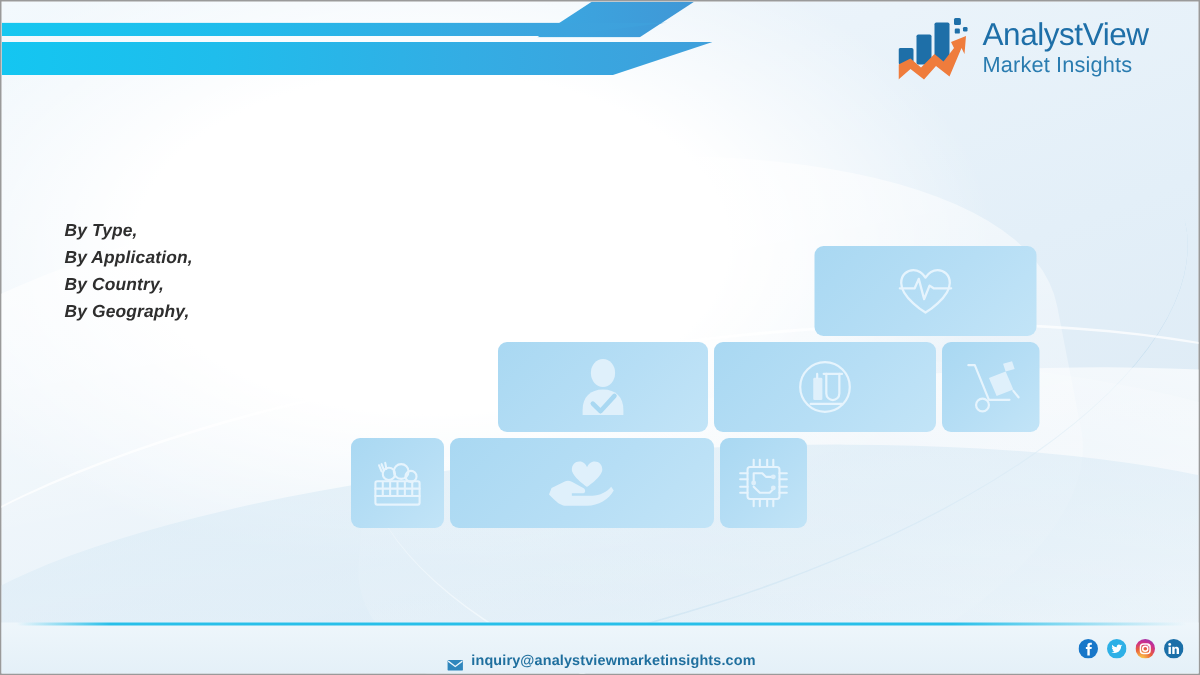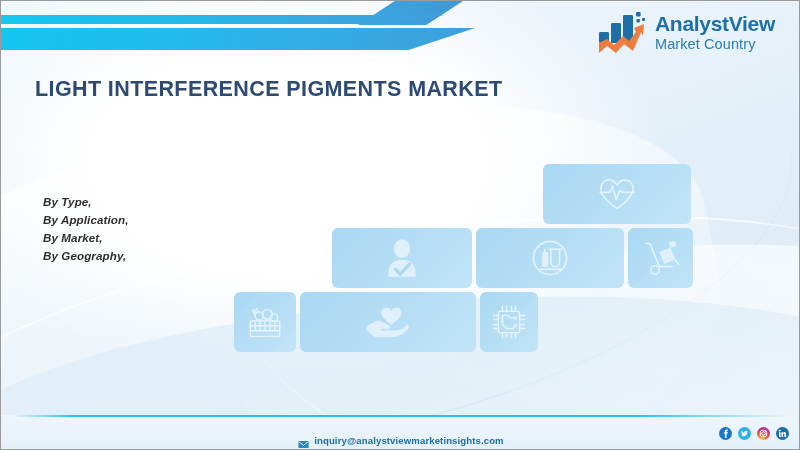--- a/index.html
+++ b/index.html
@@ -86,42 +86,42 @@
 
   
   .logo{
     position:absolute;right:8px;top:3px;width:192px;height:56px;
     display:flex;align-items:center;gap:6px;
     background:rgba(255,255,255,.0);
   }
   .logo-mark{width:50px;height:44px;flex:0 0 auto;}
   .logo-text{display:flex;flex-direction:column;line-height:1;}
   .logo-l1{
-    font-size:21px;font-weight:bold;color:#1e6fa8;letter-spacing:-.3px;
+    font-size:21px;font-weight:normal;color:#1e6fa8;letter-spacing:-.3px;
   }
   .logo-l2{
     font-size:14.5px;color:#2a7cb0;margin-top:3px;letter-spacing:.1px;
   }
 
   
   .title{
     position:absolute;left:34px;top:76px;
     font-size:21.5px;font-weight:bold;color:#2c4a72;
     letter-spacing:.4px;
   }
   .subtitle{
     position:absolute;left:34px;top:118px;
     font-size:13.6px;font-weight:bold;color:#2c4a72;
     letter-spacing:.1px;white-space:nowrap;
   }
   .subtitle .updated{color:#c0561b;}
 
   .segments{
     position:absolute;left:42px;top:146px;
-    display:flex;flex-direction:column;gap:5px;margin-top:48px;
+    display:flex;flex-direction:column;gap:5px;
   }
   .segments div{
     font-size:11.6px;font-style:italic;font-weight:bold;color:#2e2e2e;
     letter-spacing:.1px;
   }
 
   
   .tile{
     position:absolute;border-radius:6px;
     background:linear-gradient(135deg,#a9d8f2 0%, #b6def5 55%, #c2e4f7 100%);
@@ -181,31 +181,30 @@
         <rect x="12" y="13" width="10" height="20" rx="1.2" fill="#1e6fa8"></rect>
         <rect x="24" y="5" width="10" height="28" rx="1.2" fill="#1e6fa8"></rect>
         <rect x="37" y="2" width="4.6" height="4.6" rx="1" fill="#1e6fa8"></rect>
         <rect x="37.5" y="9" width="3.4" height="3.4" rx="0.8" fill="#1e6fa8"></rect>
         <rect x="43" y="8" width="3" height="3" rx="0.8" fill="#1e6fa8"></rect>
         <path d="M0 33 L0 43 L8 36 L17 43 L25 34 L34 41 L42 22 L44 26 L45 14 L35 18 L37 22 L30 31 L24 26 L15 35 L8 29 Z" fill="#ef7c3c"></path>
       </svg>
     </span>
     <span class="logo-text">
       <span class="logo-l1">AnalystView</span>
-      <span class="logo-l2">Market Country</span>
-    </span>
-  </div>
-
-  <div class="title">LIGHT INTERFERENCE PIGMENTS MARKET</div>
+      <span class="logo-l2">Market Insights</span>
+    </span>
+  </div>
+
 
 
   <div class="segments">
     <div>By Type,</div>
     <div>By Application,</div>
-    <div>By Market,</div>
+    <div>By Country,</div>
     <div>By Geography,</div>
   </div>
 
   <div class="tile" style="left:542px;top:163px;width:148px;height:60px;">
     <span>
       <svg viewBox="0 0 44 40" width="40" height="36">
         <path class="gl" d="M22 36 C22 36 4 25 4 14 C4 8 8.5 4.5 13 4.5 C17 4.5 20 7 22 10 C24 7 27 4.5 31 4.5 C35.5 4.5 40 8 40 14 C40 25 22 36 22 36 Z"></path>
         <path class="gl" d="M3 18 L14 18 L17 11 L21 26 L25 16 L28 18 L41 18"></path>
       </svg>
     </span>

